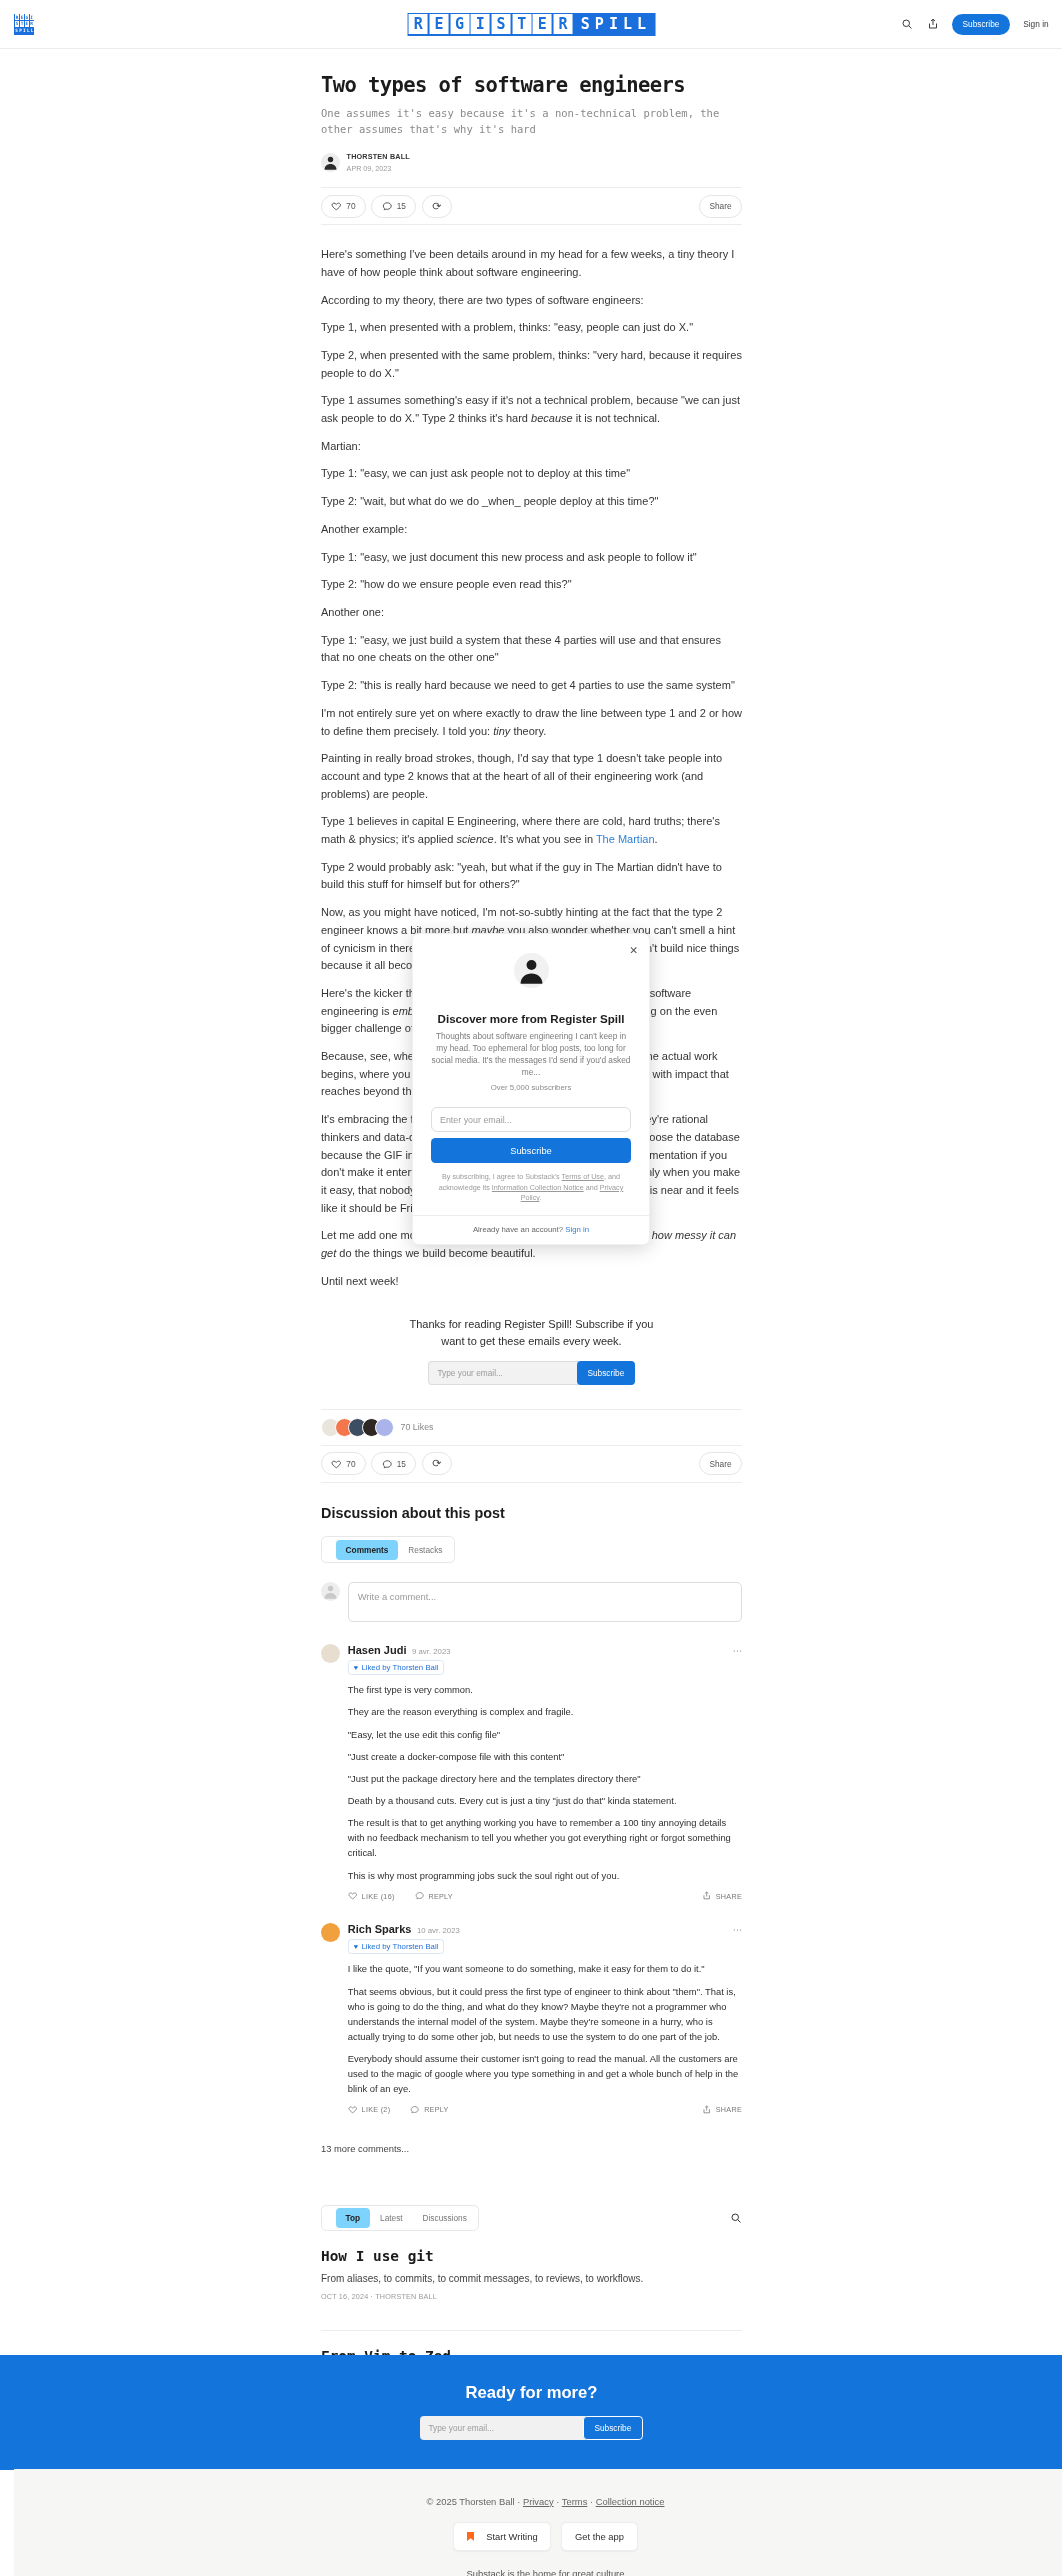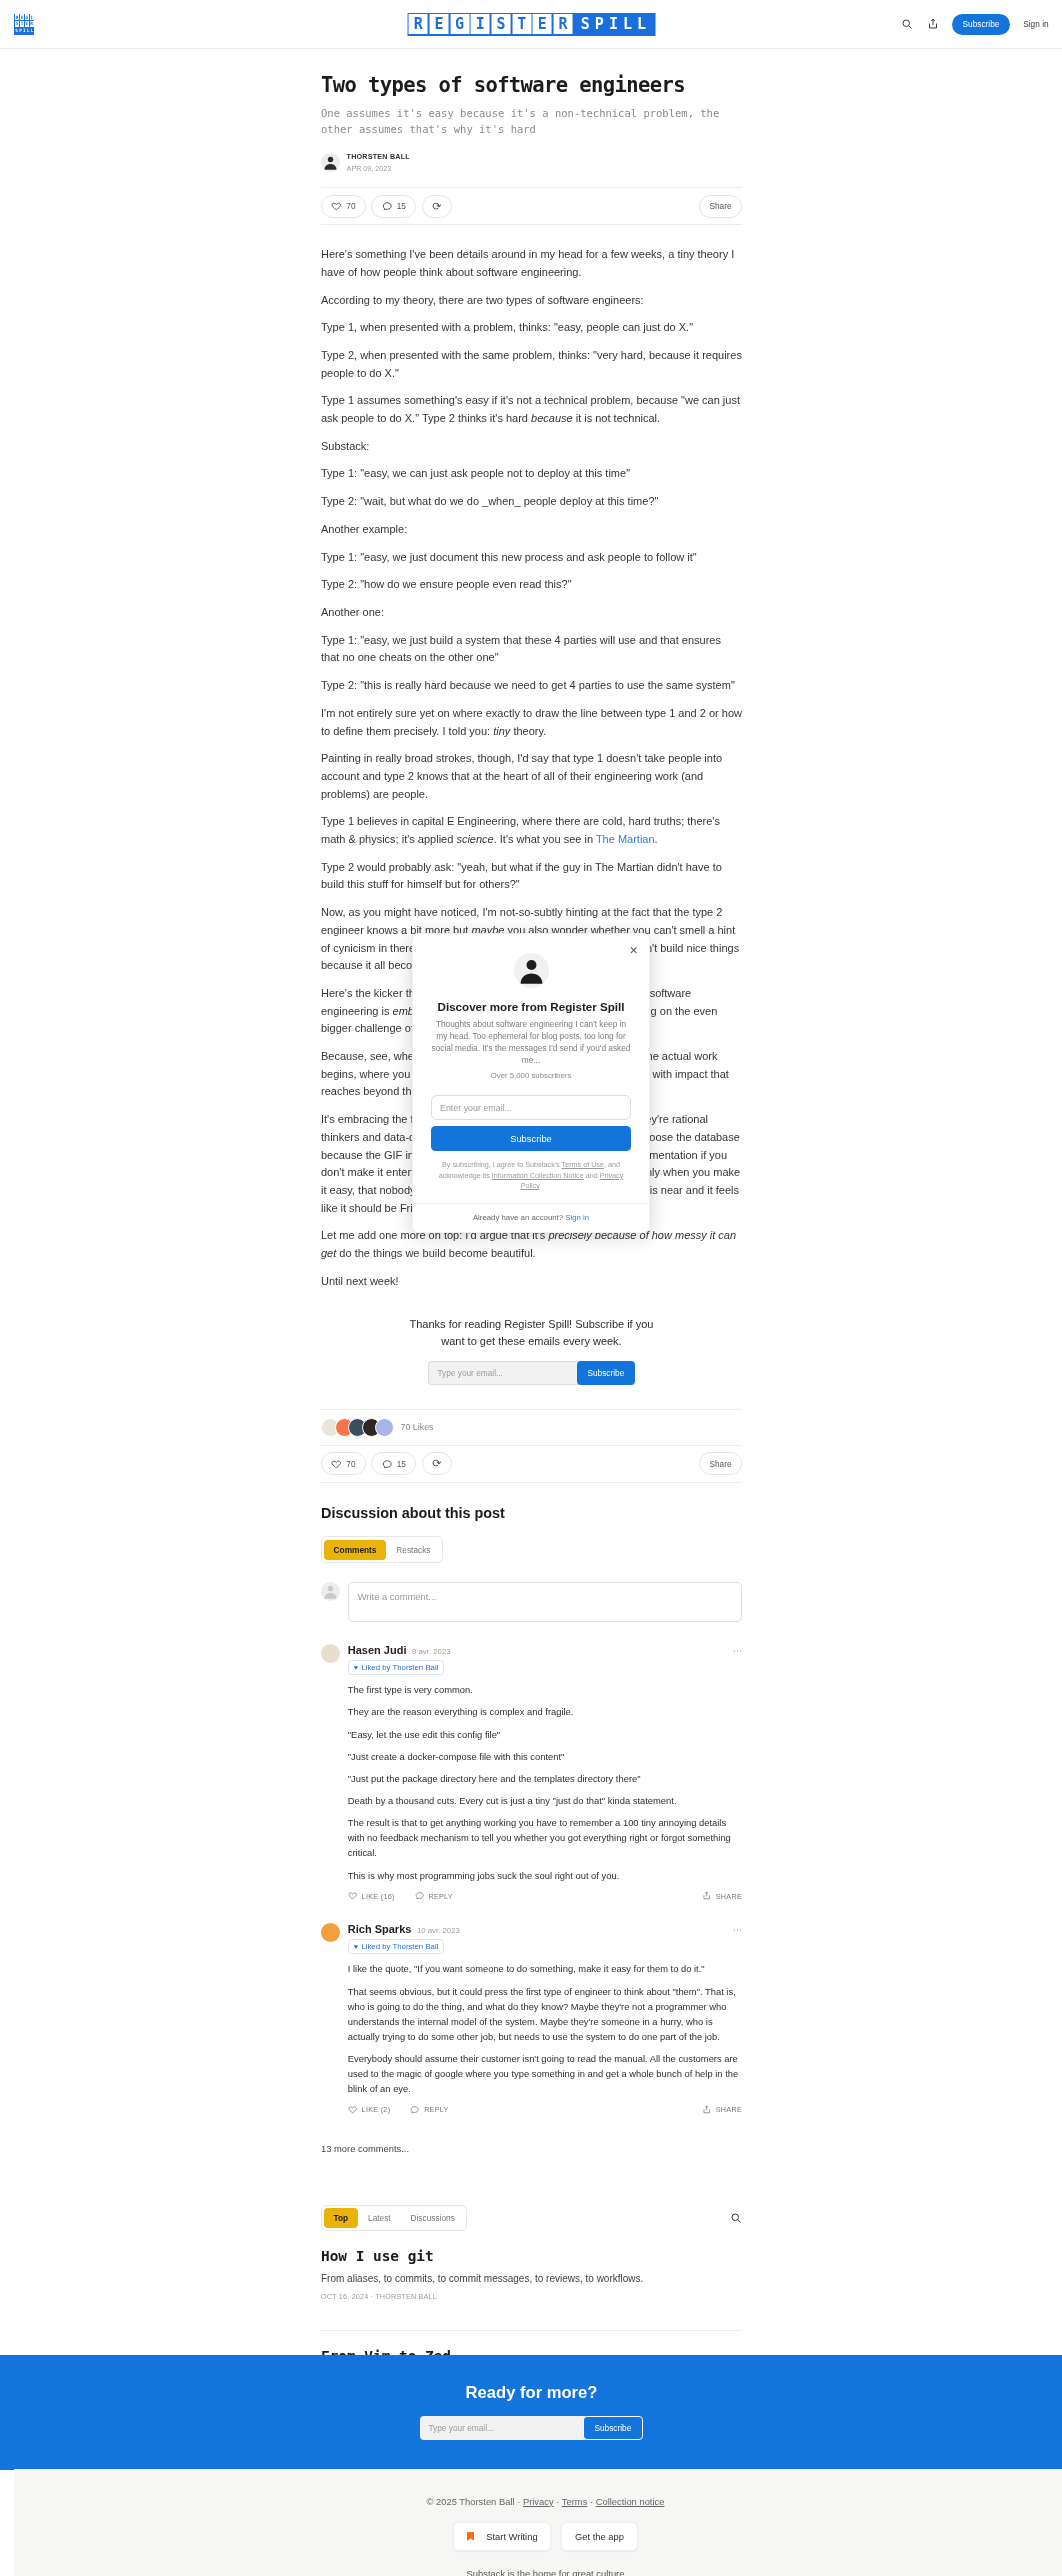--- a/index.html
+++ b/index.html
@@ -67,21 +67,21 @@
 
   .likes-row{display:flex;align-items:center;padding:7.8px 0;}
   .facepile{display:flex;}
   .facepile .face{width:19px;height:19px;border-radius:50%;border:1.1px solid #fff;margin-right:-5.5px;}
   .likes-label{font-size:8.9px;color:#888;margin-left:12px;}
 
   
   .disc-heading{font-size:14.4px;font-weight:bold;color:#1b1b1b;margin:22px 0 0;}
   .tabs-box{display:inline-flex;border:0.6px solid #e7e7e7;border-radius:5.5px;padding:2.2px;margin-top:15.5px;gap:1.1px;}
   .tab{padding:5px 9.4px;font-size:8.3px;color:#777;border-radius:3.9px;cursor:pointer;}
-  .tab.active{background:#eab308;color:#222;font-weight:bold;}
+  .tab.active{background:#7dd3fc;color:#222;font-weight:bold;margin-left:12px;}
   .comment-compose{display:flex;gap:7.8px;margin-top:19px;}
   .comment-compose .avatar{width:19px;height:19px;background:#ededed;}
   .compose-box{flex:1;border:0.6px solid #ddd;border-radius:5px;height:40px;padding:8.3px 8.9px;
         font-size:9.4px;color:#9a9a9a;cursor:text;}
 
   .comment{display:flex;gap:7.8px;margin-top:22px;}
   .comment .avatar{width:19px;height:19px;}
   .comment-main{flex:1;min-width:0;}
   .comment-head{display:flex;align-items:baseline;gap:5.5px;}
   .comment-name{font-size:11px;font-weight:bold;color:#222;}
@@ -123,21 +123,21 @@
         box-shadow:0 0.6px 1.7px rgba(0,0,0,.05);}
   .bookmark{width:7.2px;height:9.4px;background:var(--orange);
         clip-path:polygon(0 0,100% 0,100% 100%,50% 70%,0 100%);}
   .tagline{font-size:9.4px;color:#555;margin-top:17.7px;}
 
   
   .modal{position:absolute;left:412px;top:933px;width:238px;background:#fff;border:0.6px solid #f0f0f0;
        border-radius:6.6px;box-shadow:0 2.8px 19.4px rgba(0,0,0,.18);padding:14.4px 17.7px 0;text-align:center;z-index:9;}
   .modal-close{position:absolute;top:10px;right:11px;font-size:10.5px;color:#555;cursor:pointer;}
   .modal .avatar{width:35px;height:35px;margin:4.4px auto 0;}
-  .modal h3{font-size:11.6px;color:#1d1d1d;margin:12px 0 0;}
+  .modal h3{font-size:11.6px;color:#1d1d1d;margin:24px 0 0;}
   .modal .desc{font-size:8.3px;line-height:12px;color:#7c7c7c;margin-top:5.5px;}
   .modal .subs{font-size:7.8px;color:#8b8b8b;margin-top:4.4px;}
   .modal input{width:100%;height:25px;border:0.6px solid #ddd;border-radius:6px;padding:0 8.3px;
        font-size:8.9px;font-family:inherit;margin-top:15.5px;color:#333;}
   .modal input::placeholder{color:#9b9b9b;}
   .modal .big-sub{width:100%;height:25px;background:var(--accent);color:#fff;border:none;border-radius:4.4px;
        font-size:9.4px;font-family:inherit;margin-top:5.5px;cursor:pointer;}
   .modal .legal{font-size:7.2px;line-height:10.5px;color:#9a9a9a;margin-top:9.4px;}
   .modal .legal a.ulink{color:#9a9a9a;}
   .modal .mfoot{border-top:0.6px solid #ececec;margin:11px -17.7px 0;padding:9.4px 0 10.5px;font-size:7.8px;color:#666;}
@@ -247,21 +247,21 @@
     </div>
     <hr class="rule" style="margin-top:0">
 
     
     <article id="article-body">
         <p>Here's something I've been details around in my head for a few weeks, a tiny theory I have of how people think about software engineering.</p>
         <p>According to my theory, there are two types of software engineers:</p>
         <p>Type 1, when presented with a problem, thinks: "easy, people can just do X."</p>
         <p>Type 2, when presented with the same problem, thinks: "very hard, because it requires people to do X."</p>
         <p>Type 1 assumes something's easy if it's not a technical problem, because "we can just ask people to do X." Type 2 thinks it's hard <em>because</em> it is not technical.</p>
-        <p>Substack:</p>
+        <p>Martian:</p>
         <p>Type 1: "easy, we can just ask people not to deploy at this time"</p>
         <p>Type 2: "wait, but what do we do _when_ people deploy at this time?"</p>
         <p>Another example:</p>
         <p>Type 1: "easy, we just document this new process and ask people to follow it"</p>
         <p>Type 2: "how do we ensure people even read this?"</p>
         <p>Another one:</p>
         <p>Type 1: "easy, we just build a system that these 4 parties will use and that ensures that no one cheats on the other one"</p>
         <p>Type 2: "this is really hard because we need to get 4 parties to use the same system"</p>
         <p>I'm not entirely sure yet on where exactly to draw the line between type 1 and 2 or how to define them precisely. I told you: <em>tiny</em> theory.</p>
         <p>Painting in really broad strokes, though, I'd say that type 1 doesn't take people into account and type 2 knows that at the heart of all of their engineering work (and problems) are people.</p>

